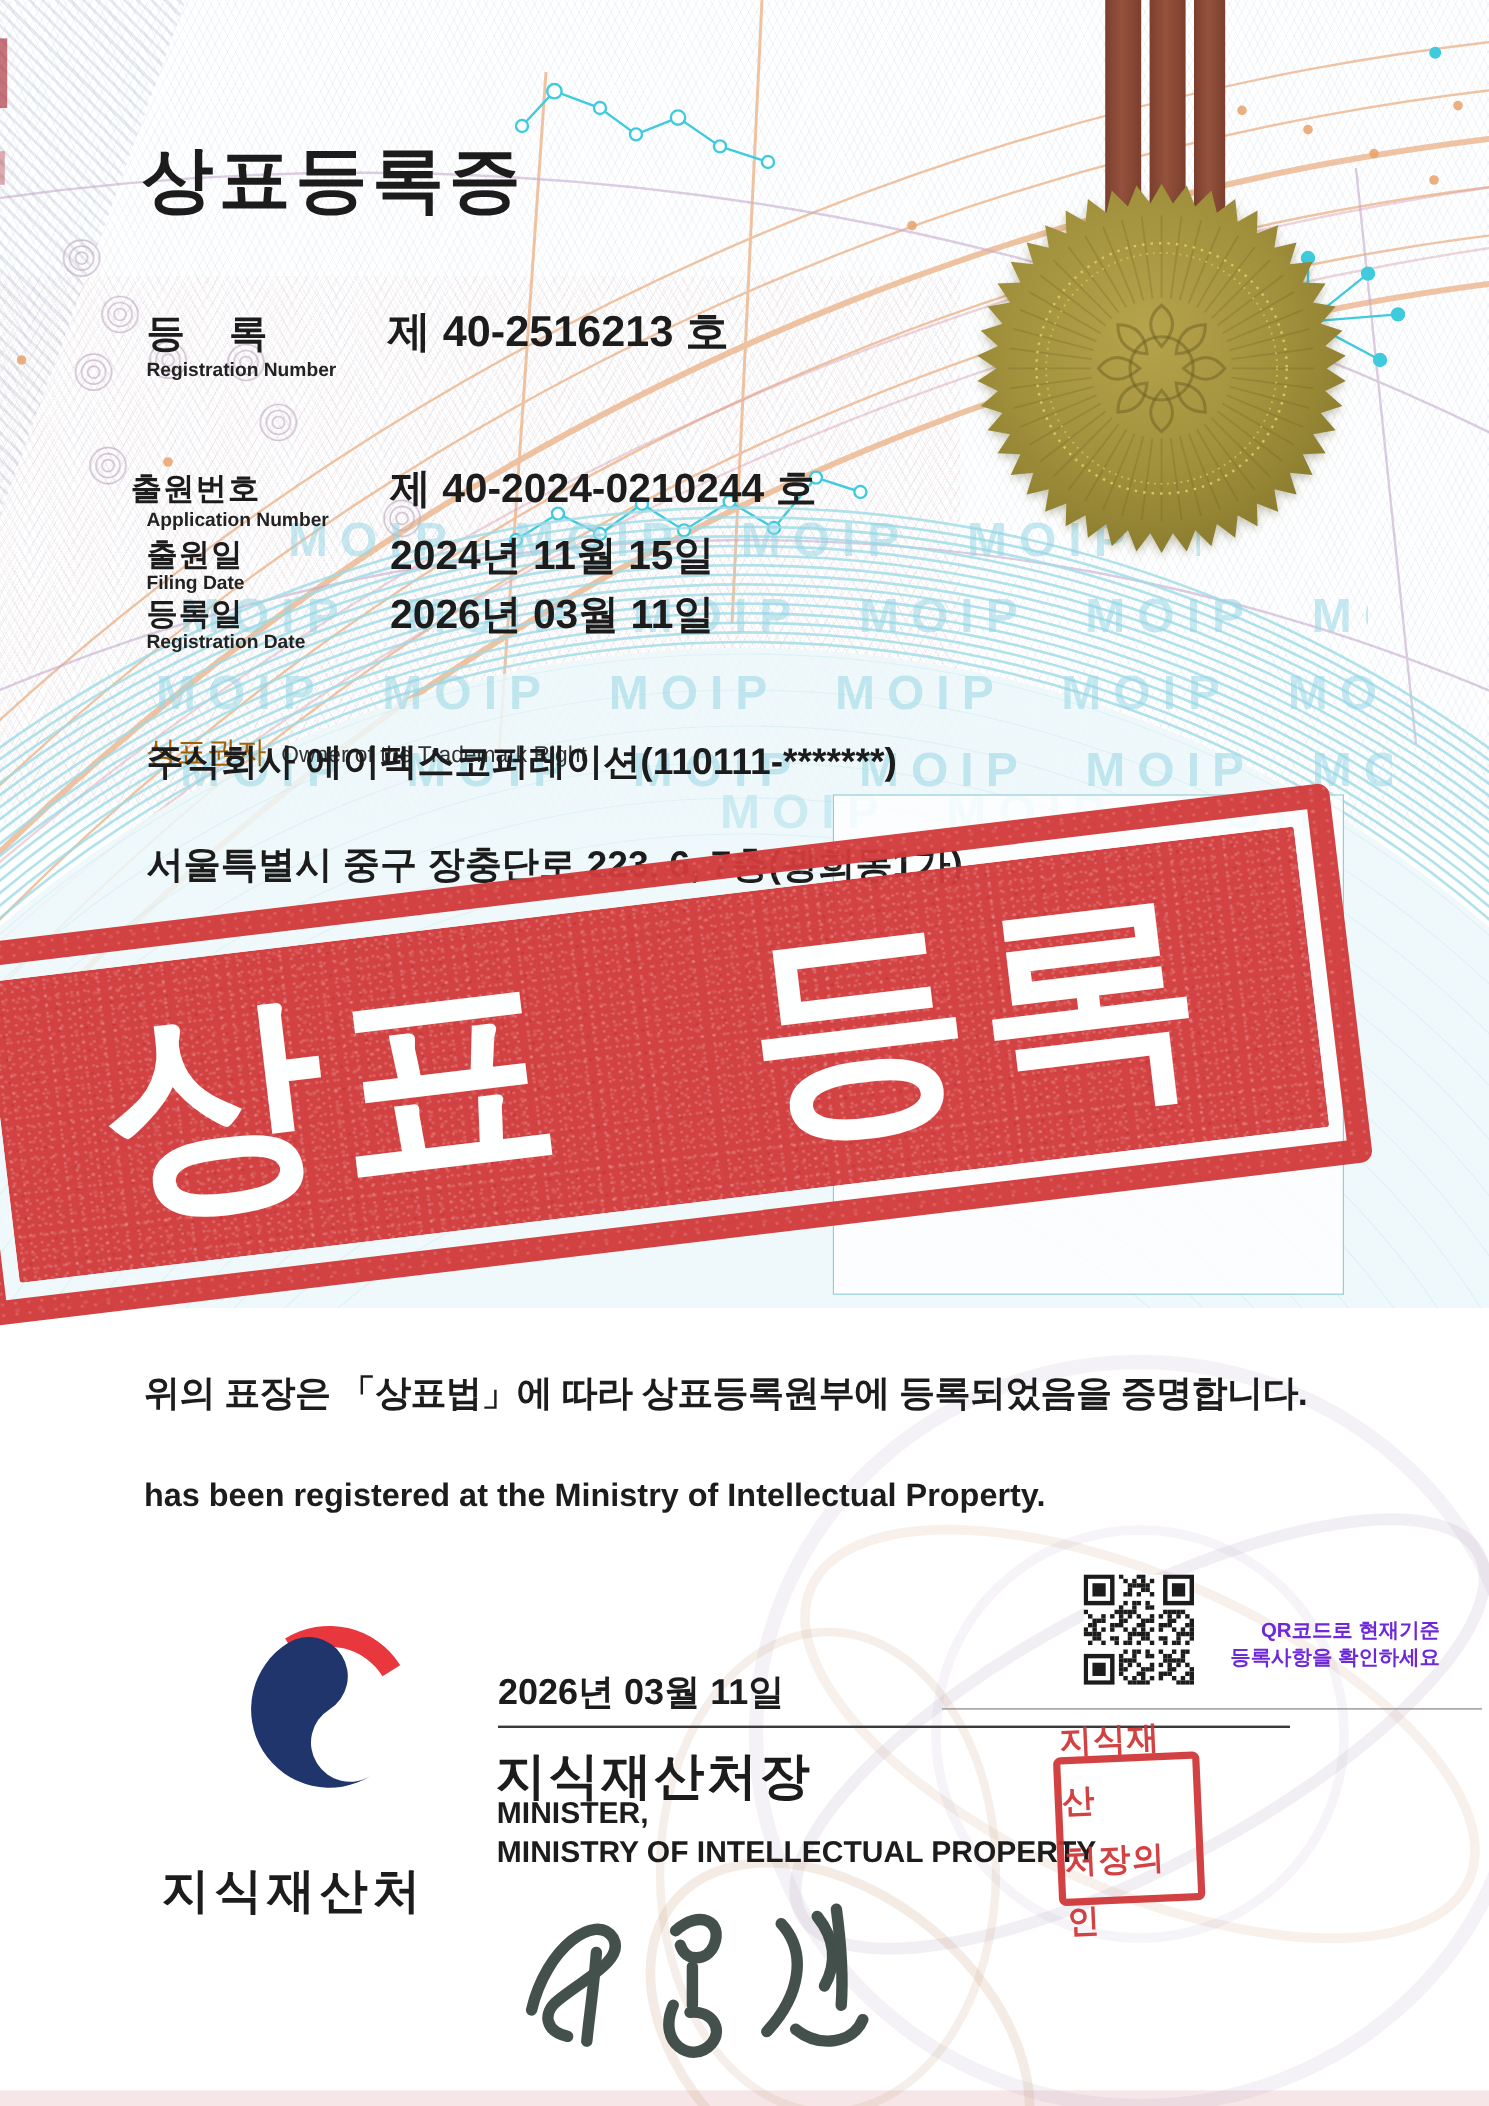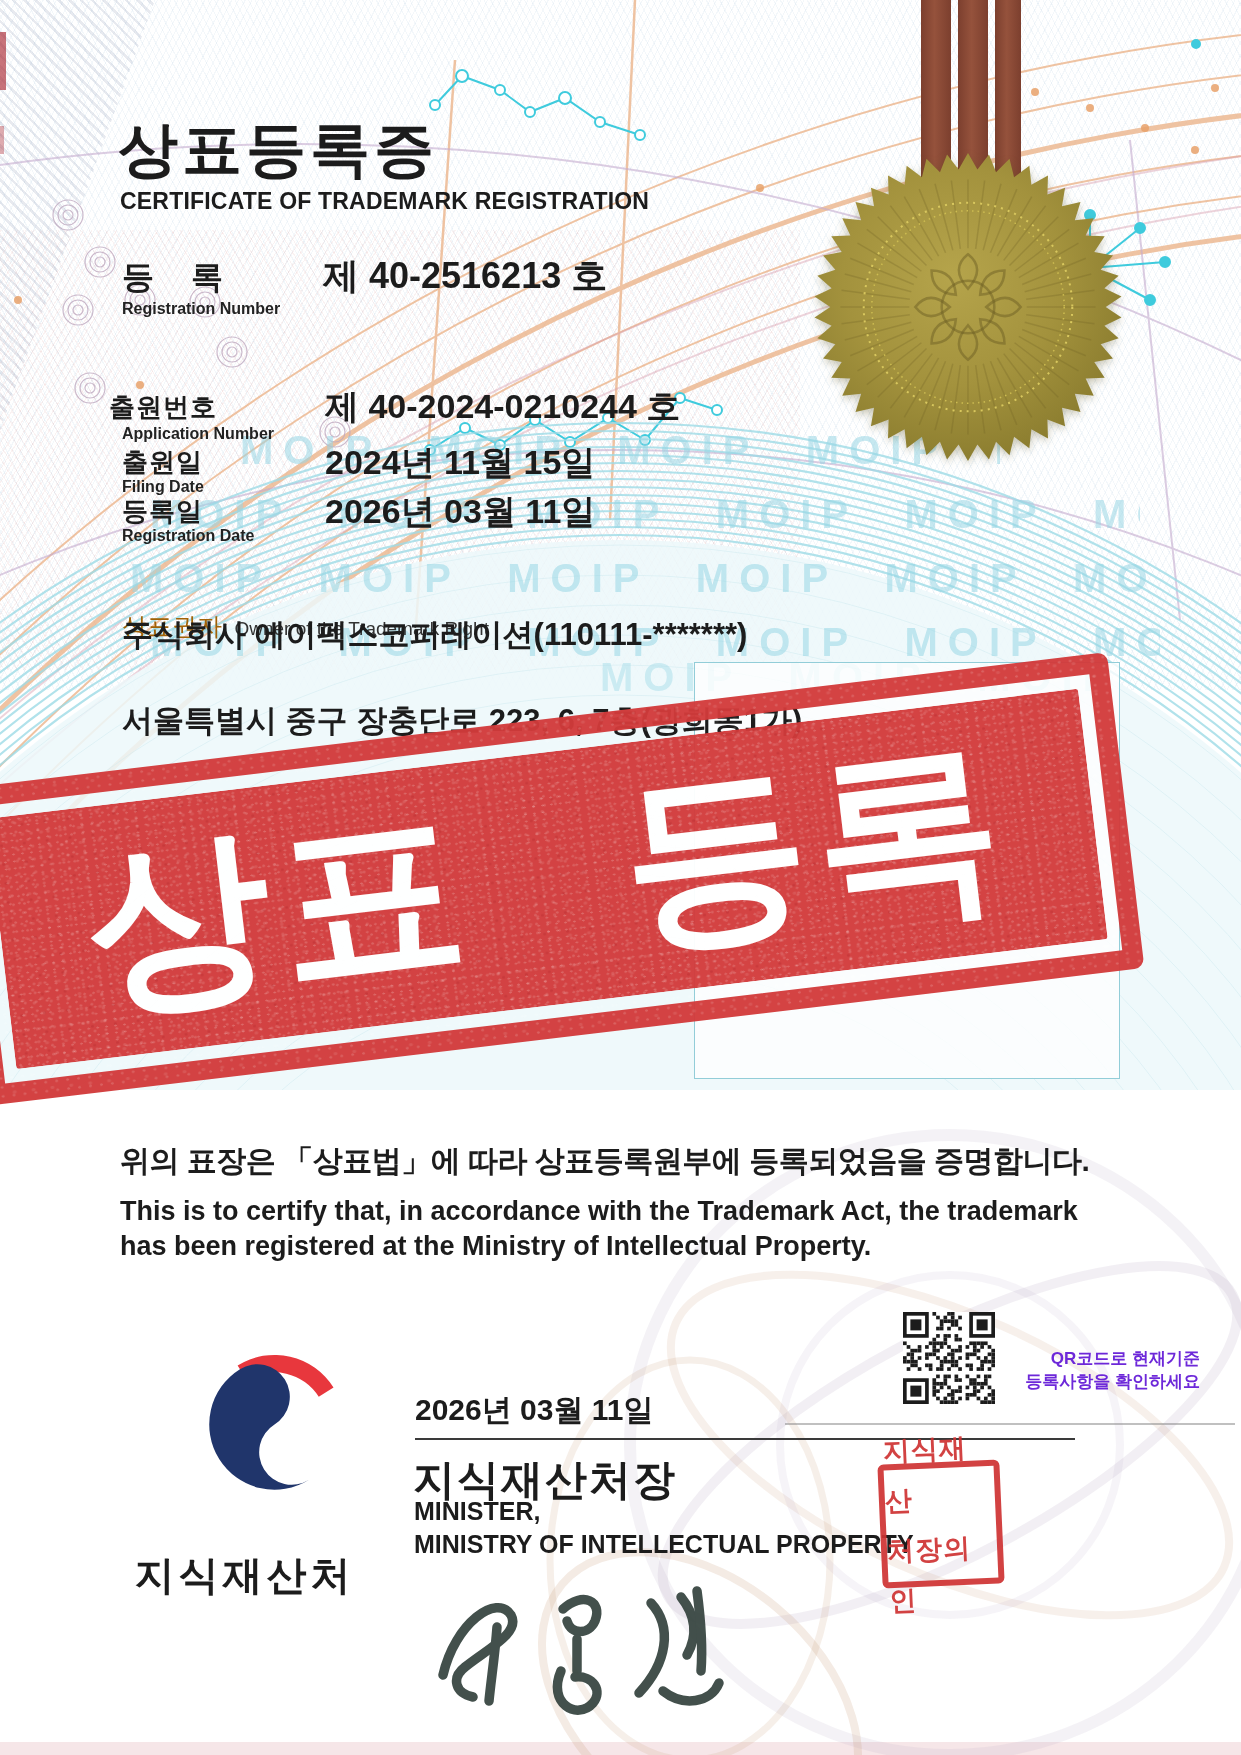--- a/index.html
+++ b/index.html
@@ -258,21 +258,20 @@
       <circle cx="950" cy="1445" r="170" stroke="#b7a6c4" stroke-width="8" opacity=".12"></circle>
       <ellipse cx="700" cy="1700" rx="180" ry="120" stroke="#c79d78" stroke-width="8" opacity=".2" transform="rotate(40 700 1700)"></ellipse>
       <ellipse cx="690" cy="1560" rx="140" ry="200" stroke="#c79d78" stroke-width="7" opacity=".16"></ellipse>
       <line x1="785" y1="1424" x2="1235" y2="1424" stroke="#888888" stroke-width="1.5" opacity=".7"></line>
     </g>
   </svg>
 
   <div class="abs tm-box"></div>
 
   <div class="t title-ko" style="left:118px;top:110px;">상표등록증</div>
-  <div class="t title-en" style="left:120px;top:188px;">CERTIFICATE OF TRADEMARK REGISTRATION</div>
 
   <div class="t lbl-big" style="left:122px;top:256px;">등 록</div>
   <div class="t val-big" style="left:323px;top:252px;">제 40-2516213 호</div>
   <div class="t lbl-en" style="left:122px;top:300px;">Registration Number</div>
 
   <div class="t lbl-ko" style="left:109px;top:390px;">출원번호</div>
   <div class="t val" style="left:325px;top:384px;">제 40-2024-0210244 호</div>
   <div class="t lbl-en" style="left:122px;top:425px;">Application Number</div>
 
   <div class="t lbl-ko" style="left:122px;top:445px;">출원일</div>
@@ -370,21 +369,20 @@
   </svg>
 
   <div class="abs stamp">
     <div class="stamp-inner">
       <span class="stamp-text">상표 등록</span>
     </div>
     <div class="stamp-noise"></div>
   </div>
 
   <div class="t stmt-ko" style="left:120px;top:1141px;">위의 표장은 「상표법」에 따라 상표등록원부에 등록되었음을 증명합니다.</div>
-  <div class="t stmt-en" style="left:120px;top:1196px;">This is to certify that, in accordance with the Trademark Act, the trademark</div>
   <div class="t stmt-en" style="left:120px;top:1231px;">has been registered at the Ministry of Intellectual Property.</div>
 
   <svg class="abs" style="left:903px;top:1312px;z-index:5;" width="92" height="92" viewBox="0 0 100 100">
     <rect width="100" height="100" fill="#ffffff"></rect>
     <g id="qr-modules" fill="#1c1c1c">
         <rect x="0" y="0" width="28" height="28"></rect>
         <rect x="4" y="4" width="20" height="20" fill="#ffffff"></rect>
         <rect x="8" y="8" width="12" height="12"></rect>
         <rect x="72" y="0" width="28" height="28"></rect>
         <rect x="76" y="4" width="20" height="20" fill="#ffffff"></rect>

